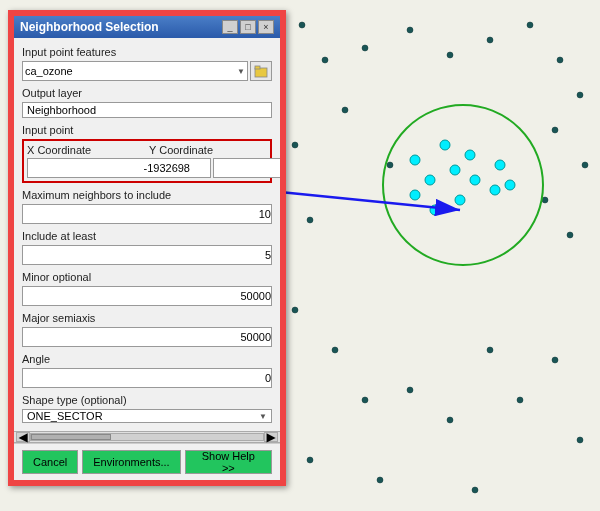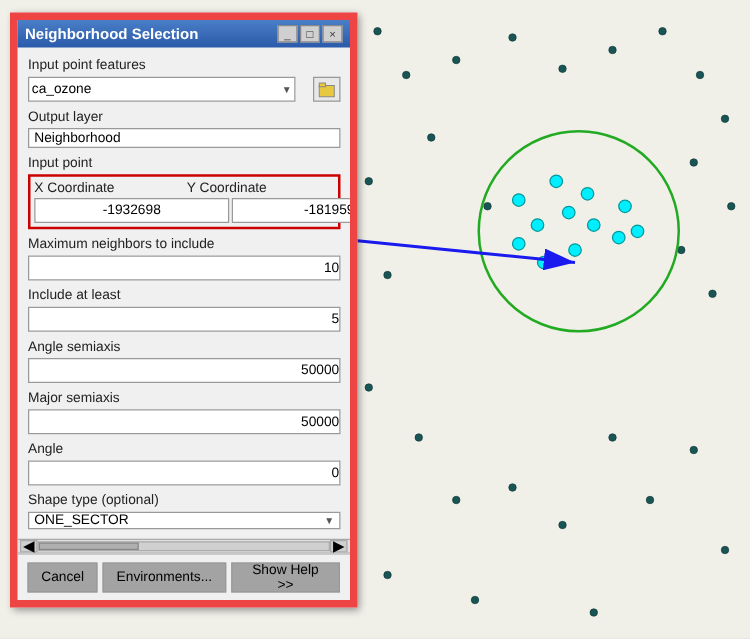--- a/index.html
+++ b/index.html
@@ -81,21 +81,21 @@
       margin-bottom: 3px;
       margin-top: 6px;
     }
 
     .section-label:first-child {
       margin-top: 0;
     }
 
     .input-row {
       display: flex;
-      gap: 14px;
+      gap: 2px;
       margin-bottom: 2px;
     }
 
     .dropdown-field {
       flex: 1;
       height: 20px;
       border: 1px solid #999;
       background: white;
       padding: 1px 2px;
       font-size: 11px;
@@ -155,23 +155,23 @@
     .coord-inputs {
       display: flex;
       gap: 2px;
     }
 
     .coord-input {
       flex: 1;
       height: 20px;
       border: 1px solid #999;
       background: white;
-      padding: 1px 6px;
-      font-size: 11px;
-      text-align: center;
+      padding: 1px 20px;
+      font-size: 11px;
+      text-align: right;
     }
 
     .value-field {
       width: 100%;
       height: 20px;
       border: 1px solid #999;
       background: white;
       padding: 1px 0;
       font-size: 11px;
       text-align: right;
@@ -208,21 +208,21 @@
       display: flex;
       gap: 4px;
       padding: 6px 8px;
       background: #f0f0f0;
       border-top: 1px solid #ccc;
     }
 
     .footer-btn {
       height: 24px;
       padding: 0 10px;
-      background: #a3a3a3;
+      background: #22c55e;
       border: 1px solid #999;
       font-size: 11px;
       cursor: pointer;
       display: flex;
       align-items: center;
       justify-content: center;
     }
 
     
     .arrow-svg {
@@ -333,21 +333,21 @@
 
     
     <div class="section-label">Maximum neighbors to include</div>
     <input class="value-field" type="text" value="10" style="">
 
     
     <div class="section-label">Include at least</div>
     <input class="value-field" type="text" value="5" style="">
 
     
-    <div class="section-label">Angle semiaxis</div>
+    <div class="section-label">Minor optional</div>
     <input class="value-field" type="text" value="50000" style="">
 
     
     <div class="section-label">Major semiaxis</div>
     <input class="value-field" type="text" value="50000" style="">
 
     
     <div class="section-label">Angle</div>
     <input class="value-field" type="text" value="0" style="">
 

